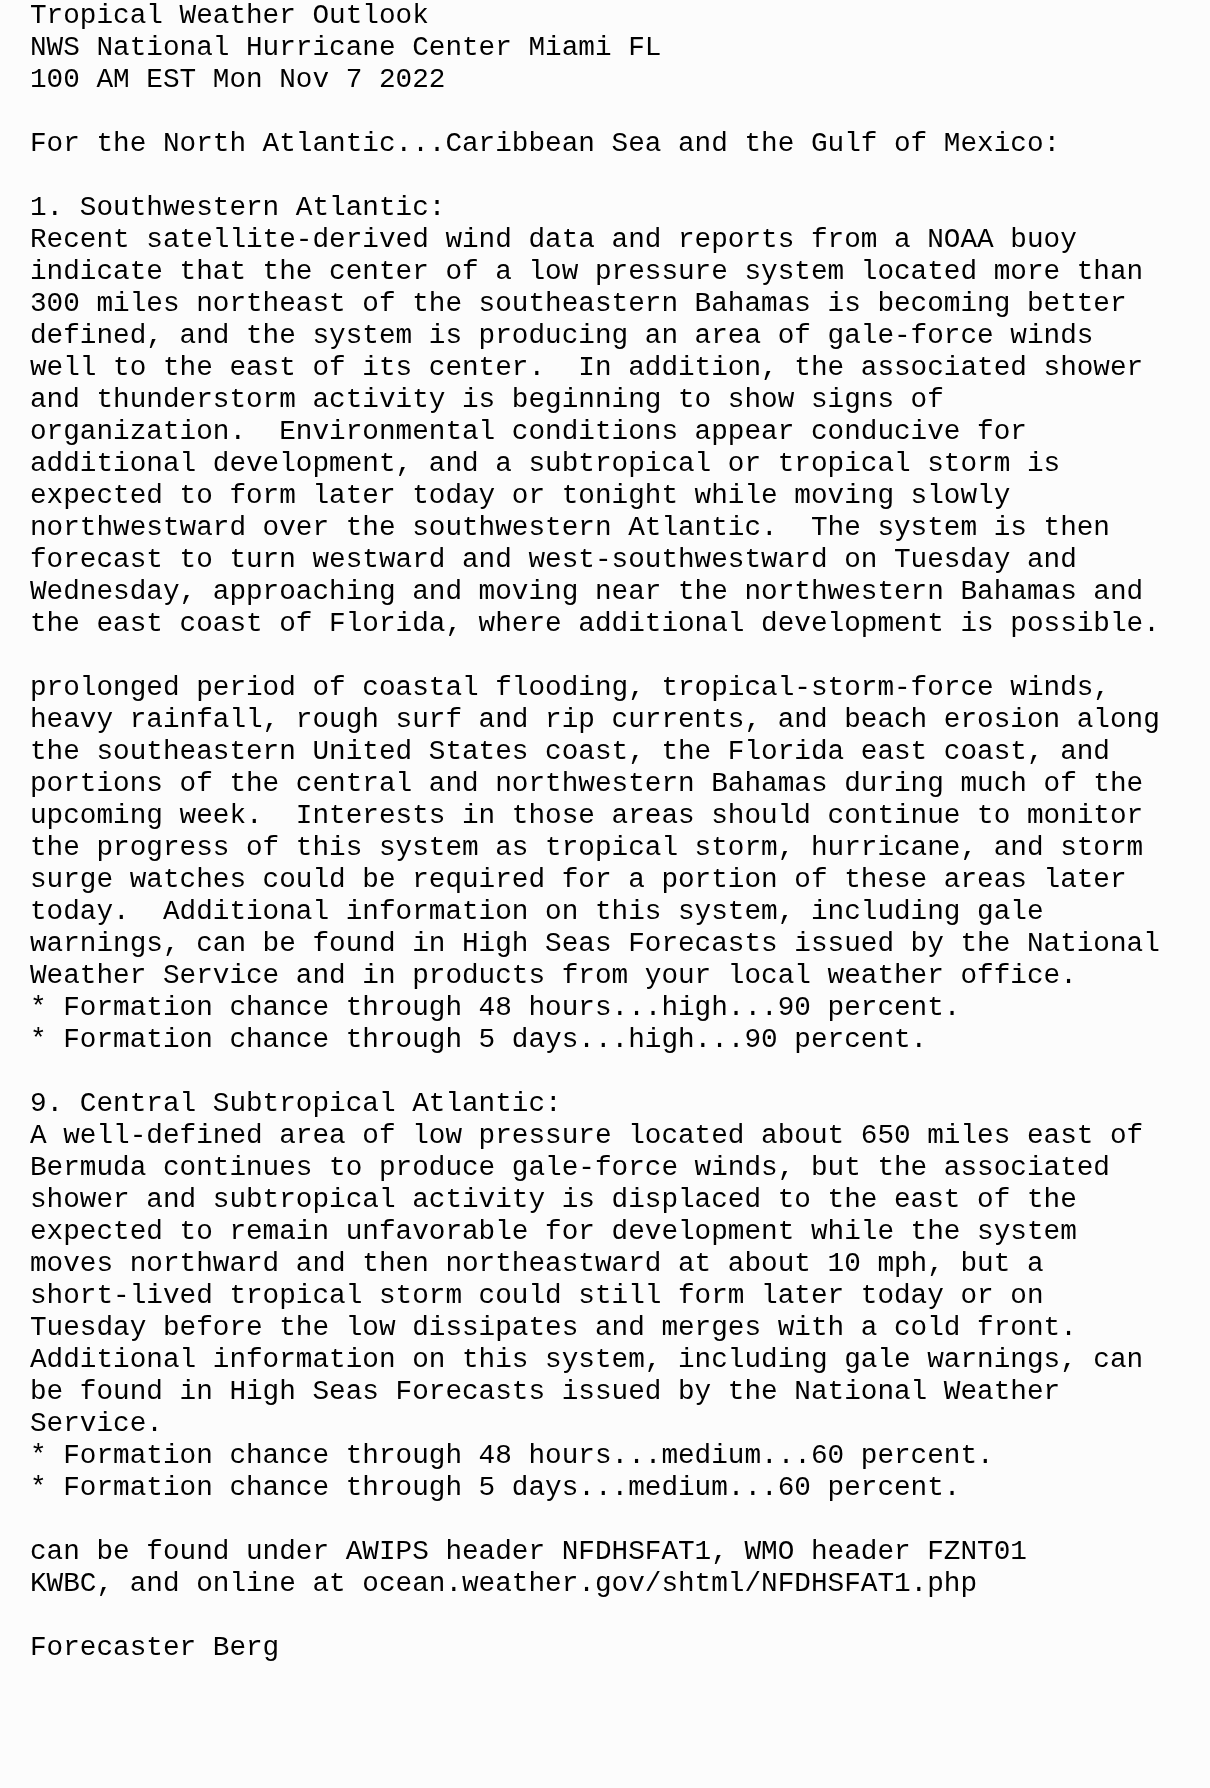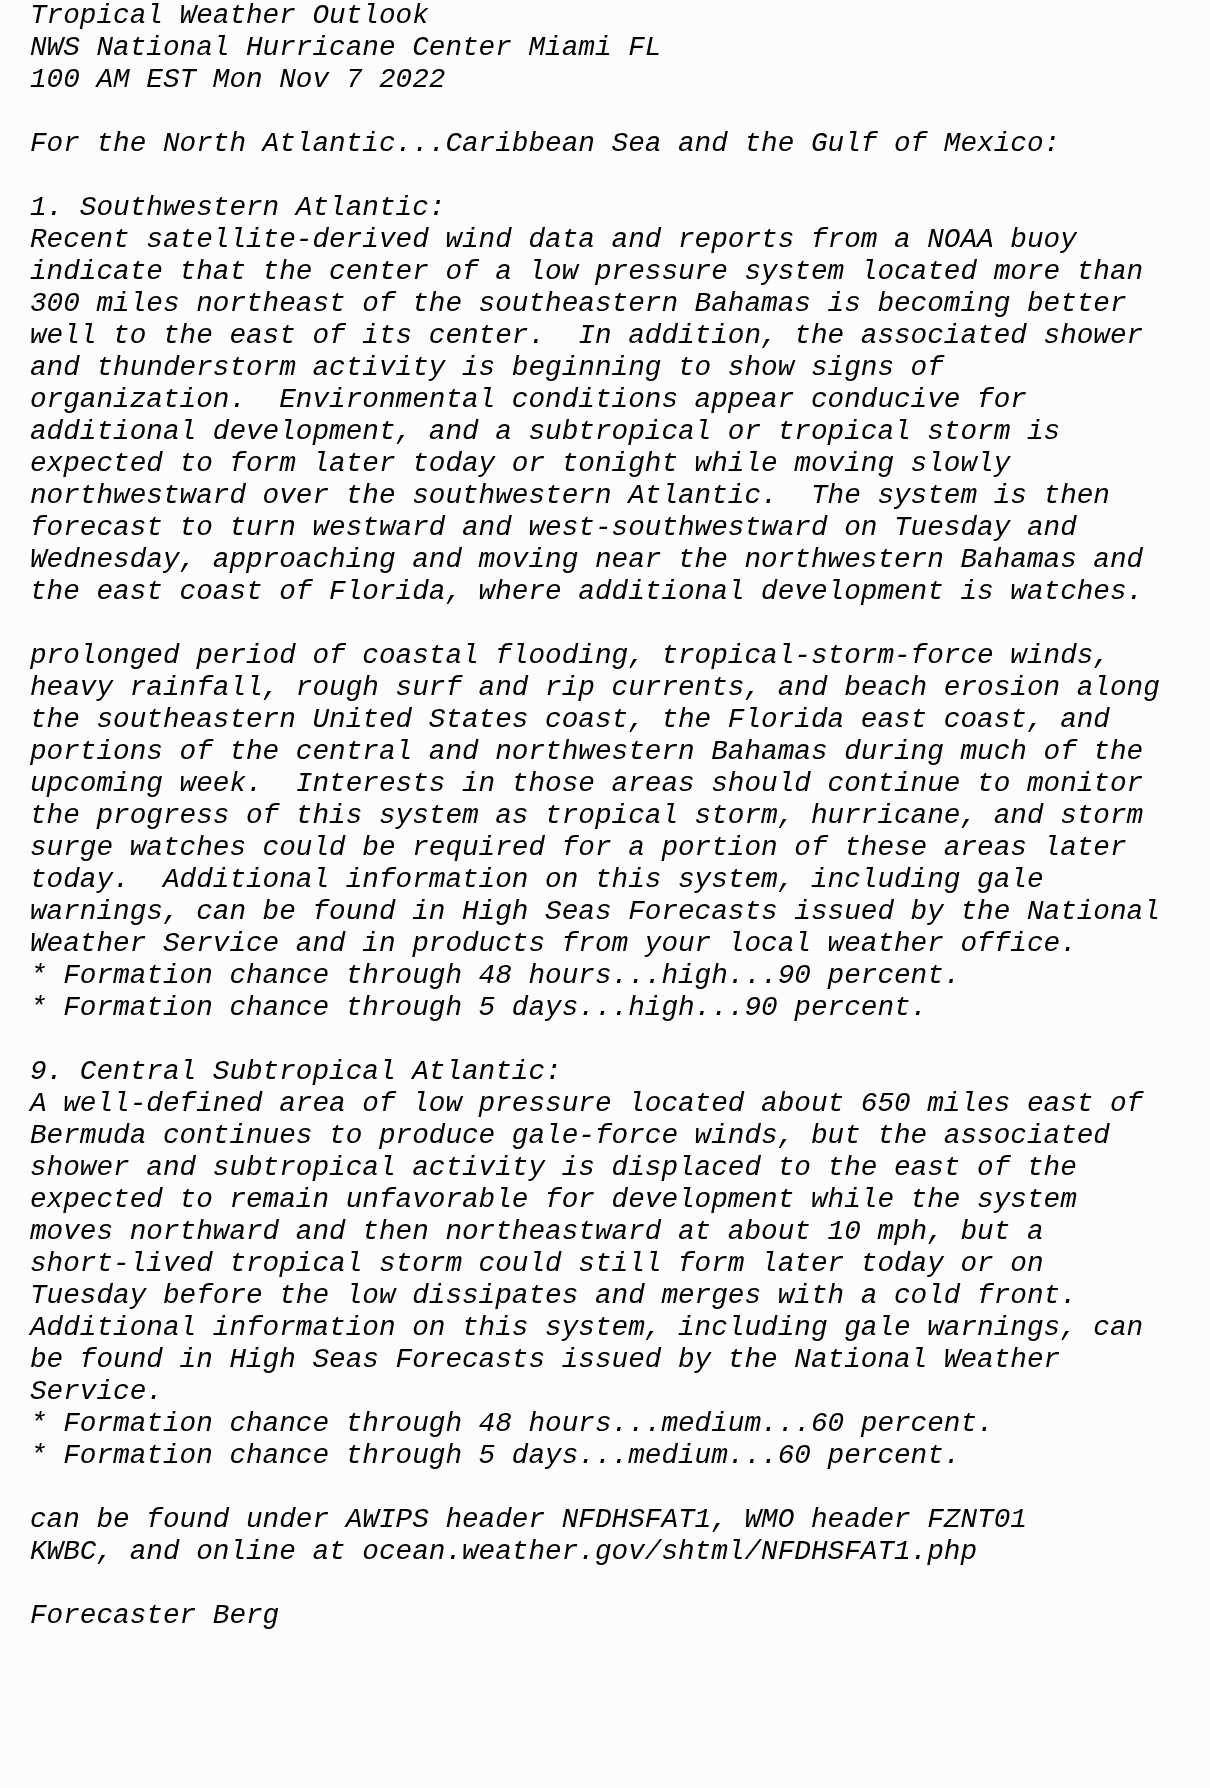--- a/index.html
+++ b/index.html
@@ -14,21 +14,20 @@
   }
   .doc {
     box-sizing: border-box;
     width: 1210px;
     height: 1788px;
     padding: 0 0 0 30px;
     font-family: "Liberation Mono", "DejaVu Sans Mono", monospace;
     font-size: 27.7px;
     line-height: 32px;
     color: #000000;
-    font-style: italic;
   }
   .para {
     margin: 0 0 32px 0; 
   }
   .para:last-child {
     margin-bottom: 0;
   }
   .line {
     white-space: pre;   
     height: 32px;
@@ -44,29 +43,30 @@
       <div class="line">100 AM EST Mon Nov 7 2022</div>
     </div>
     <div class="para">
       <div class="line">For the North Atlantic...Caribbean Sea and the Gulf of Mexico:</div>
     </div>
     <div class="para">
       <div class="line">1. Southwestern Atlantic:</div>
       <div class="line">Recent satellite-derived wind data and reports from a NOAA buoy</div>
       <div class="line">indicate that the center of a low pressure system located more than</div>
       <div class="line">300 miles northeast of the southeastern Bahamas is becoming better</div>
+      <div class="line">defined, and the system is producing an area of gale-force winds</div>
       <div class="line">well to the east of its center.  In addition, the associated shower</div>
       <div class="line">and thunderstorm activity is beginning to show signs of</div>
       <div class="line">organization.  Environmental conditions appear conducive for</div>
       <div class="line">additional development, and a subtropical or tropical storm is</div>
       <div class="line">expected to form later today or tonight while moving slowly</div>
       <div class="line">northwestward over the southwestern Atlantic.  The system is then</div>
       <div class="line">forecast to turn westward and west-southwestward on Tuesday and</div>
       <div class="line">Wednesday, approaching and moving near the northwestern Bahamas and</div>
-      <div class="line">the east coast of Florida, where additional development is watches.</div>
+      <div class="line">the east coast of Florida, where additional development is possible.</div>
     </div>
     <div class="para">
       <div class="line">prolonged period of coastal flooding, tropical-storm-force winds,</div>
       <div class="line">heavy rainfall, rough surf and rip currents, and beach erosion along</div>
       <div class="line">the southeastern United States coast, the Florida east coast, and</div>
       <div class="line">portions of the central and northwestern Bahamas during much of the</div>
       <div class="line">upcoming week.  Interests in those areas should continue to monitor</div>
       <div class="line">the progress of this system as tropical storm, hurricane, and storm</div>
       <div class="line">surge watches could be required for a portion of these areas later</div>
       <div class="line">today.  Additional information on this system, including gale</div>

